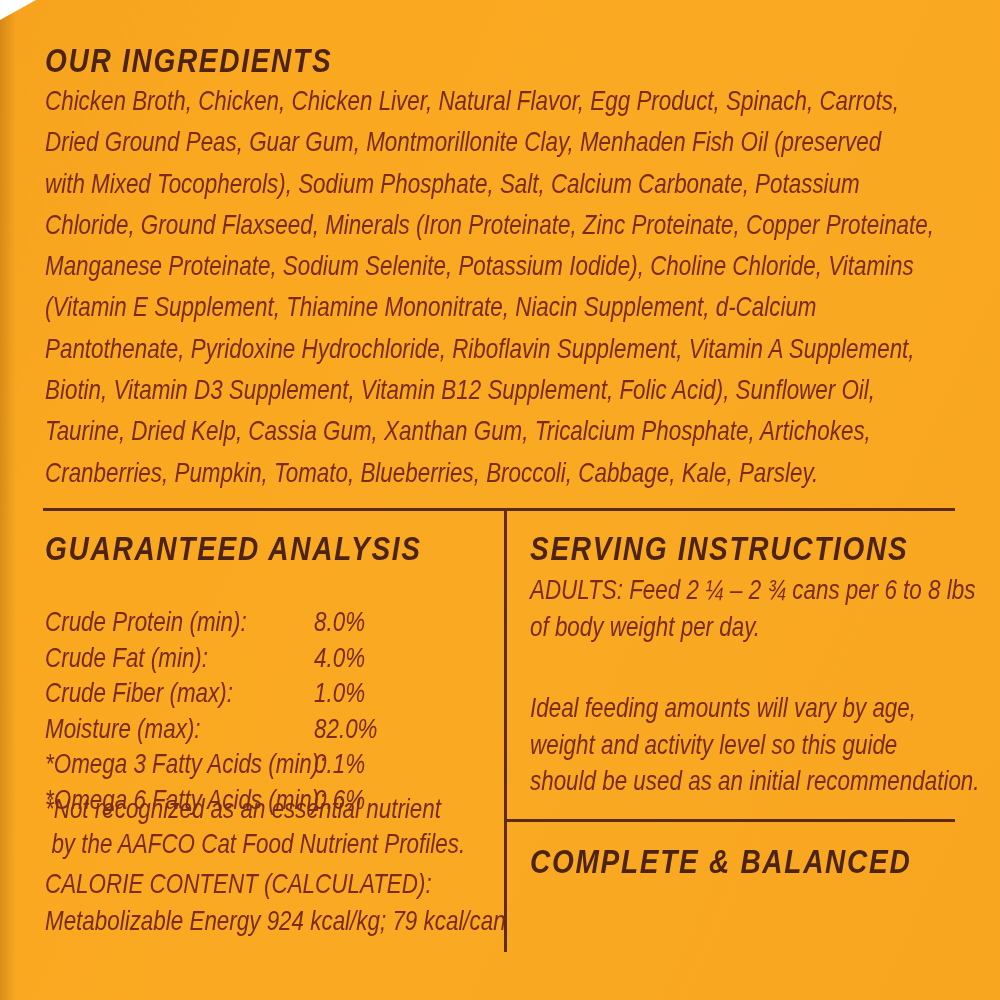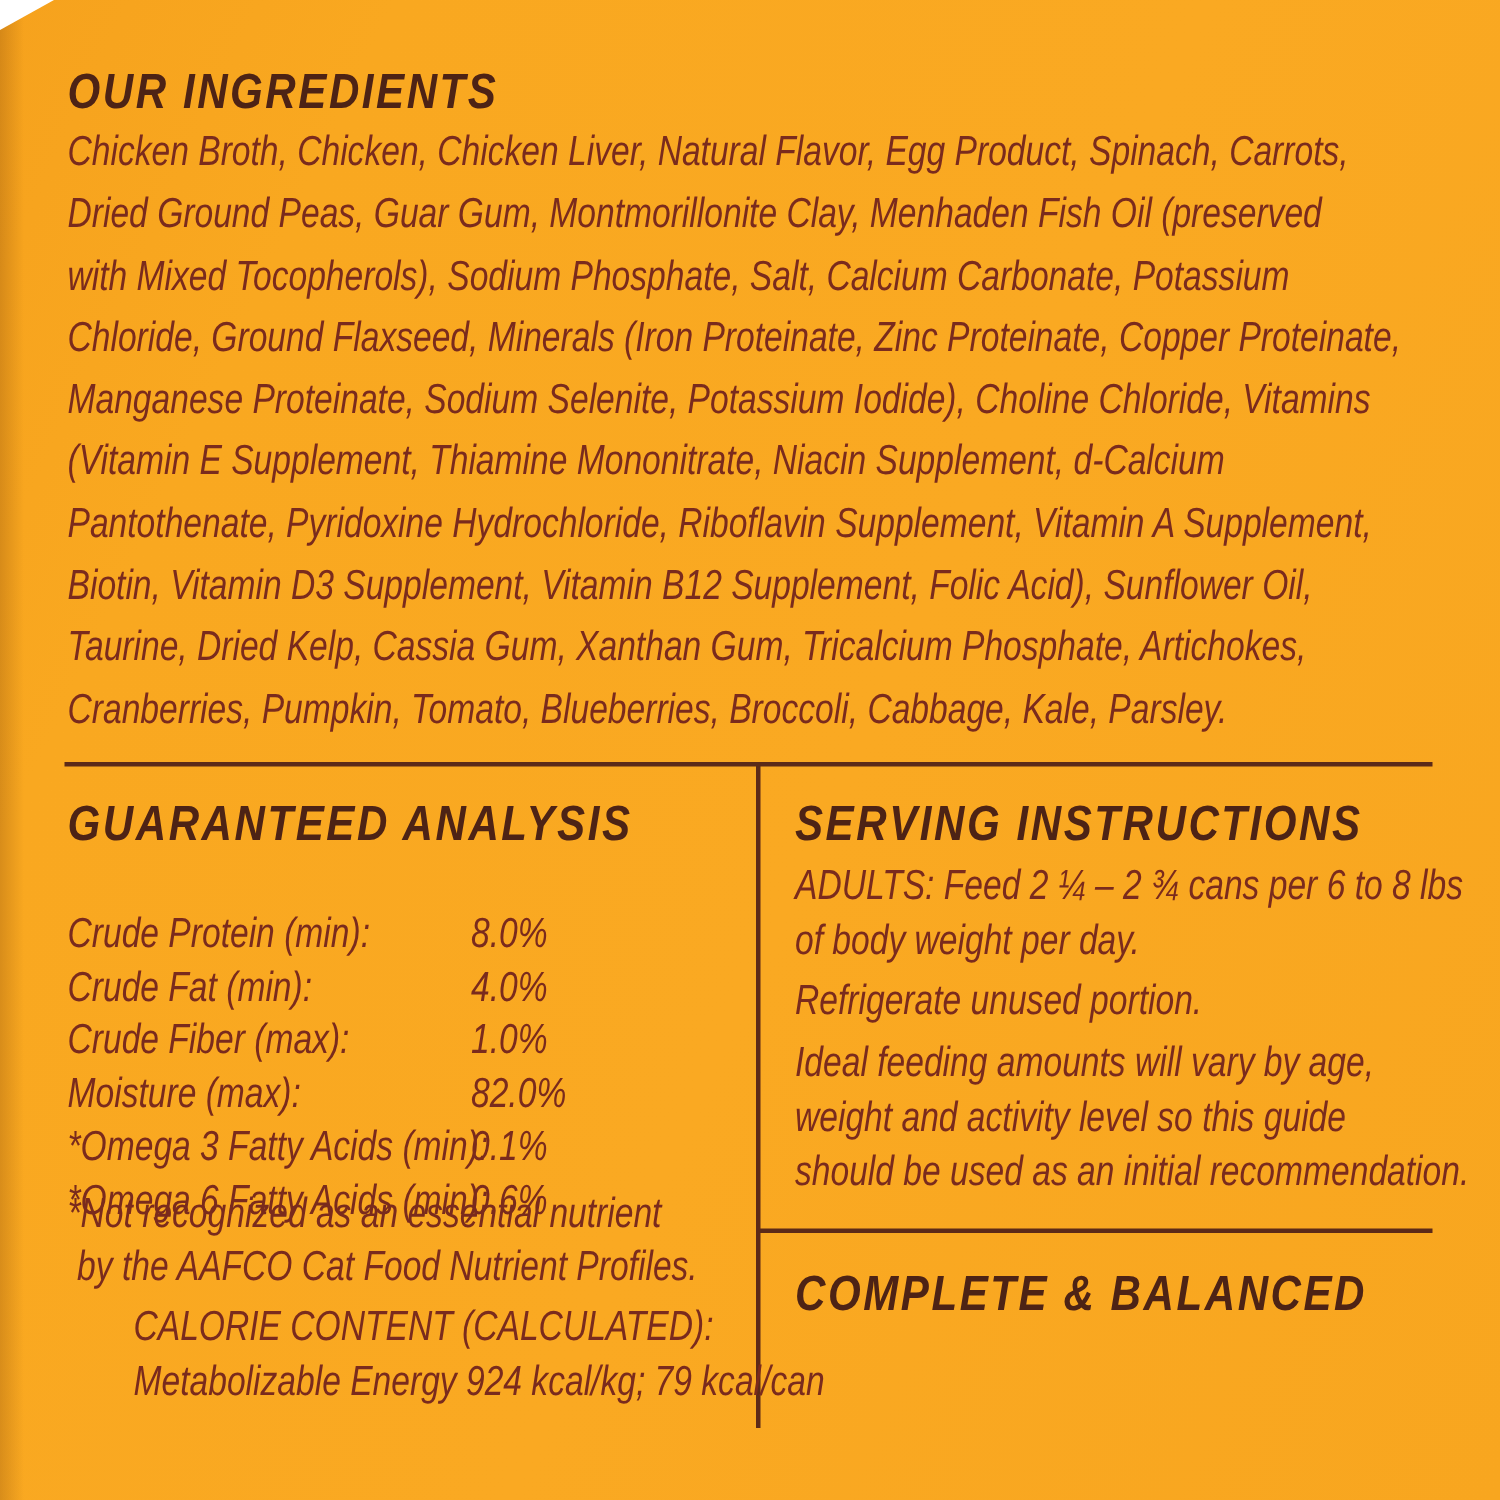--- a/index.html
+++ b/index.html
@@ -109,35 +109,32 @@
       <span class="t ga-label">*Omega 6 Fatty Acids (min):</span>
       <span class="t ga-value">0.6%</span>
     </div>
   </div>
 
   <div class="block" style="left:45px;top:791px;">
     <div class="t fn-line">*Not recognized as an essential nutrient</div>
     <div class="t fn-line indent">by the AAFCO Cat Food Nutrient Profiles.</div>
   </div>
 
-  <div class="block" style="left:45px;top:866px;margin-left:44px;">
+  <div class="block" style="left:45px;top:866px;">
     <div class="t cal-line">CALORIE CONTENT (CALCULATED):</div>
     <div class="t cal-line">Metabolizable Energy 924 kcal/kg; 79 kcal/can</div>
   </div>
 
   <div class="h" style="left:530px;top:530px;">SERVING INSTRUCTIONS</div>
 
   <div class="block" style="left:530px;top:572px;">
     <div class="t sv-line">ADULTS: Feed 2 ¼ – 2 ¾  cans per 6 to 8 lbs</div>
     <div class="t sv-line">of body weight per day.</div>
   </div>
 
-  <div class="block" style="left:530px;top:649px;">
-    <div class="t sv-line">Refrigerate unused portion.</div>
-  </div>
 
   <div class="block" style="left:530px;top:690px;">
     <div class="t sv-line">Ideal feeding amounts will vary by age,</div>
     <div class="t sv-line">weight and activity level so this guide</div>
     <div class="t sv-line">should be used as an initial recommendation.</div>
   </div>
 
   <div class="h" style="left:530px;top:843px;">COMPLETE &amp; BALANCED</div>
 
 

